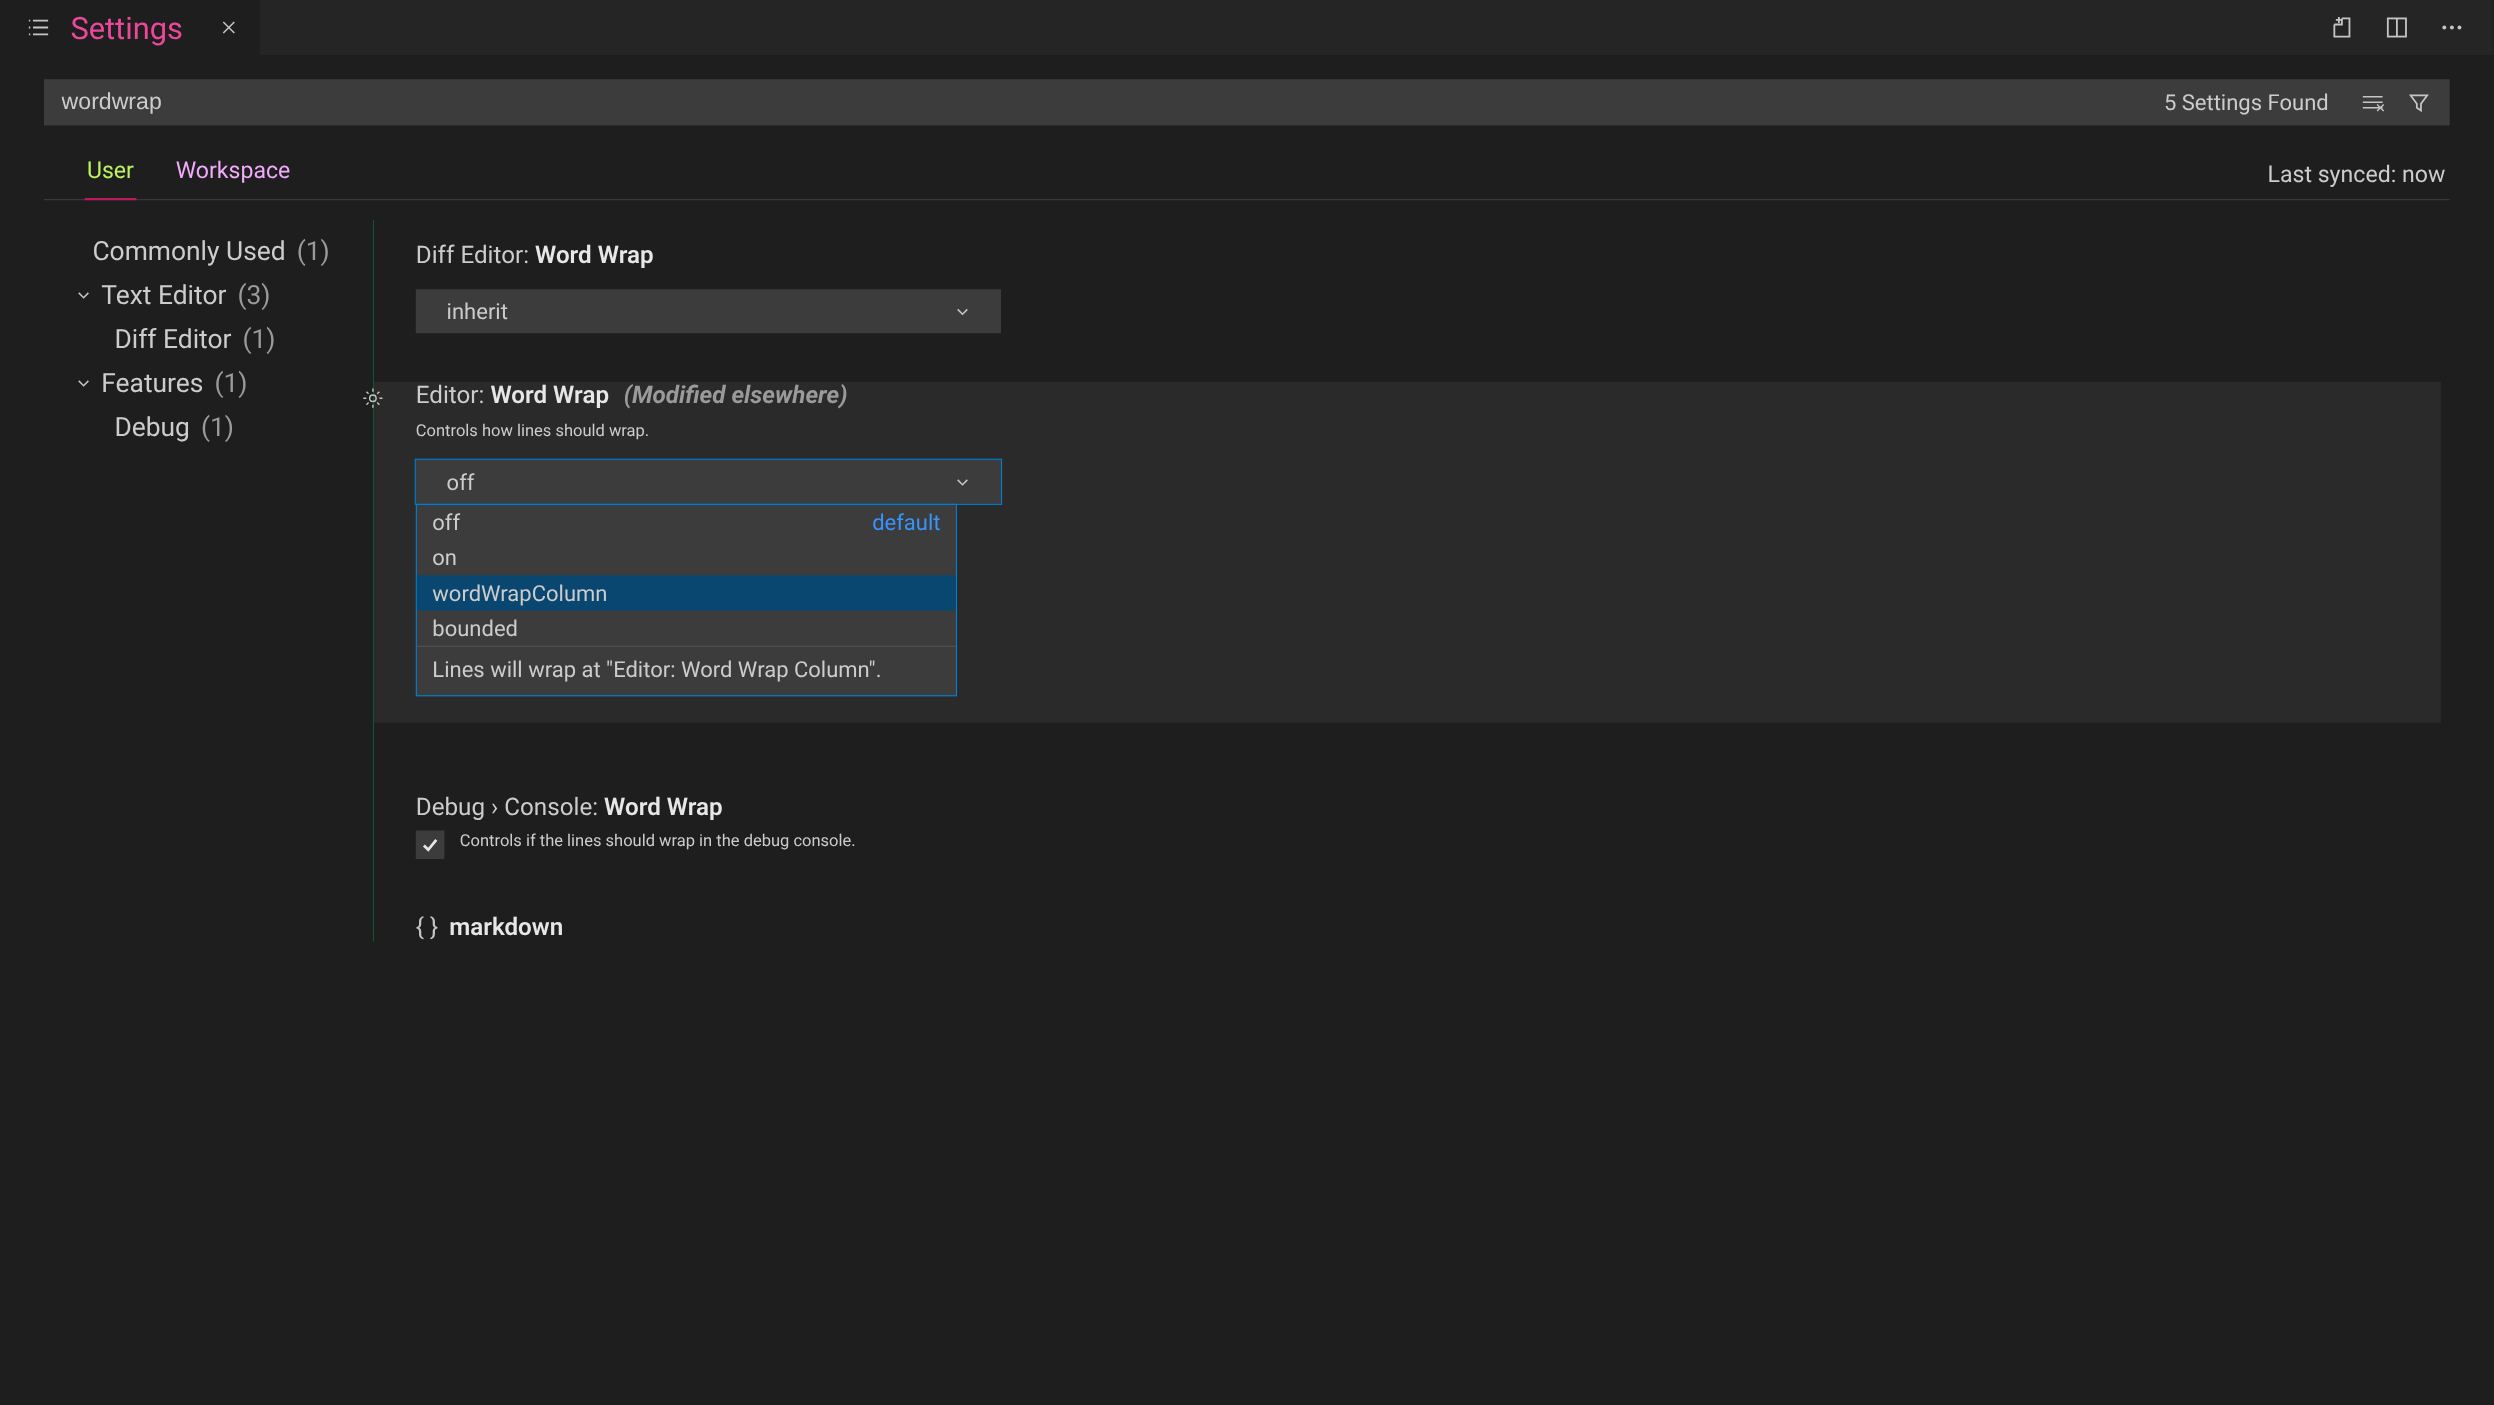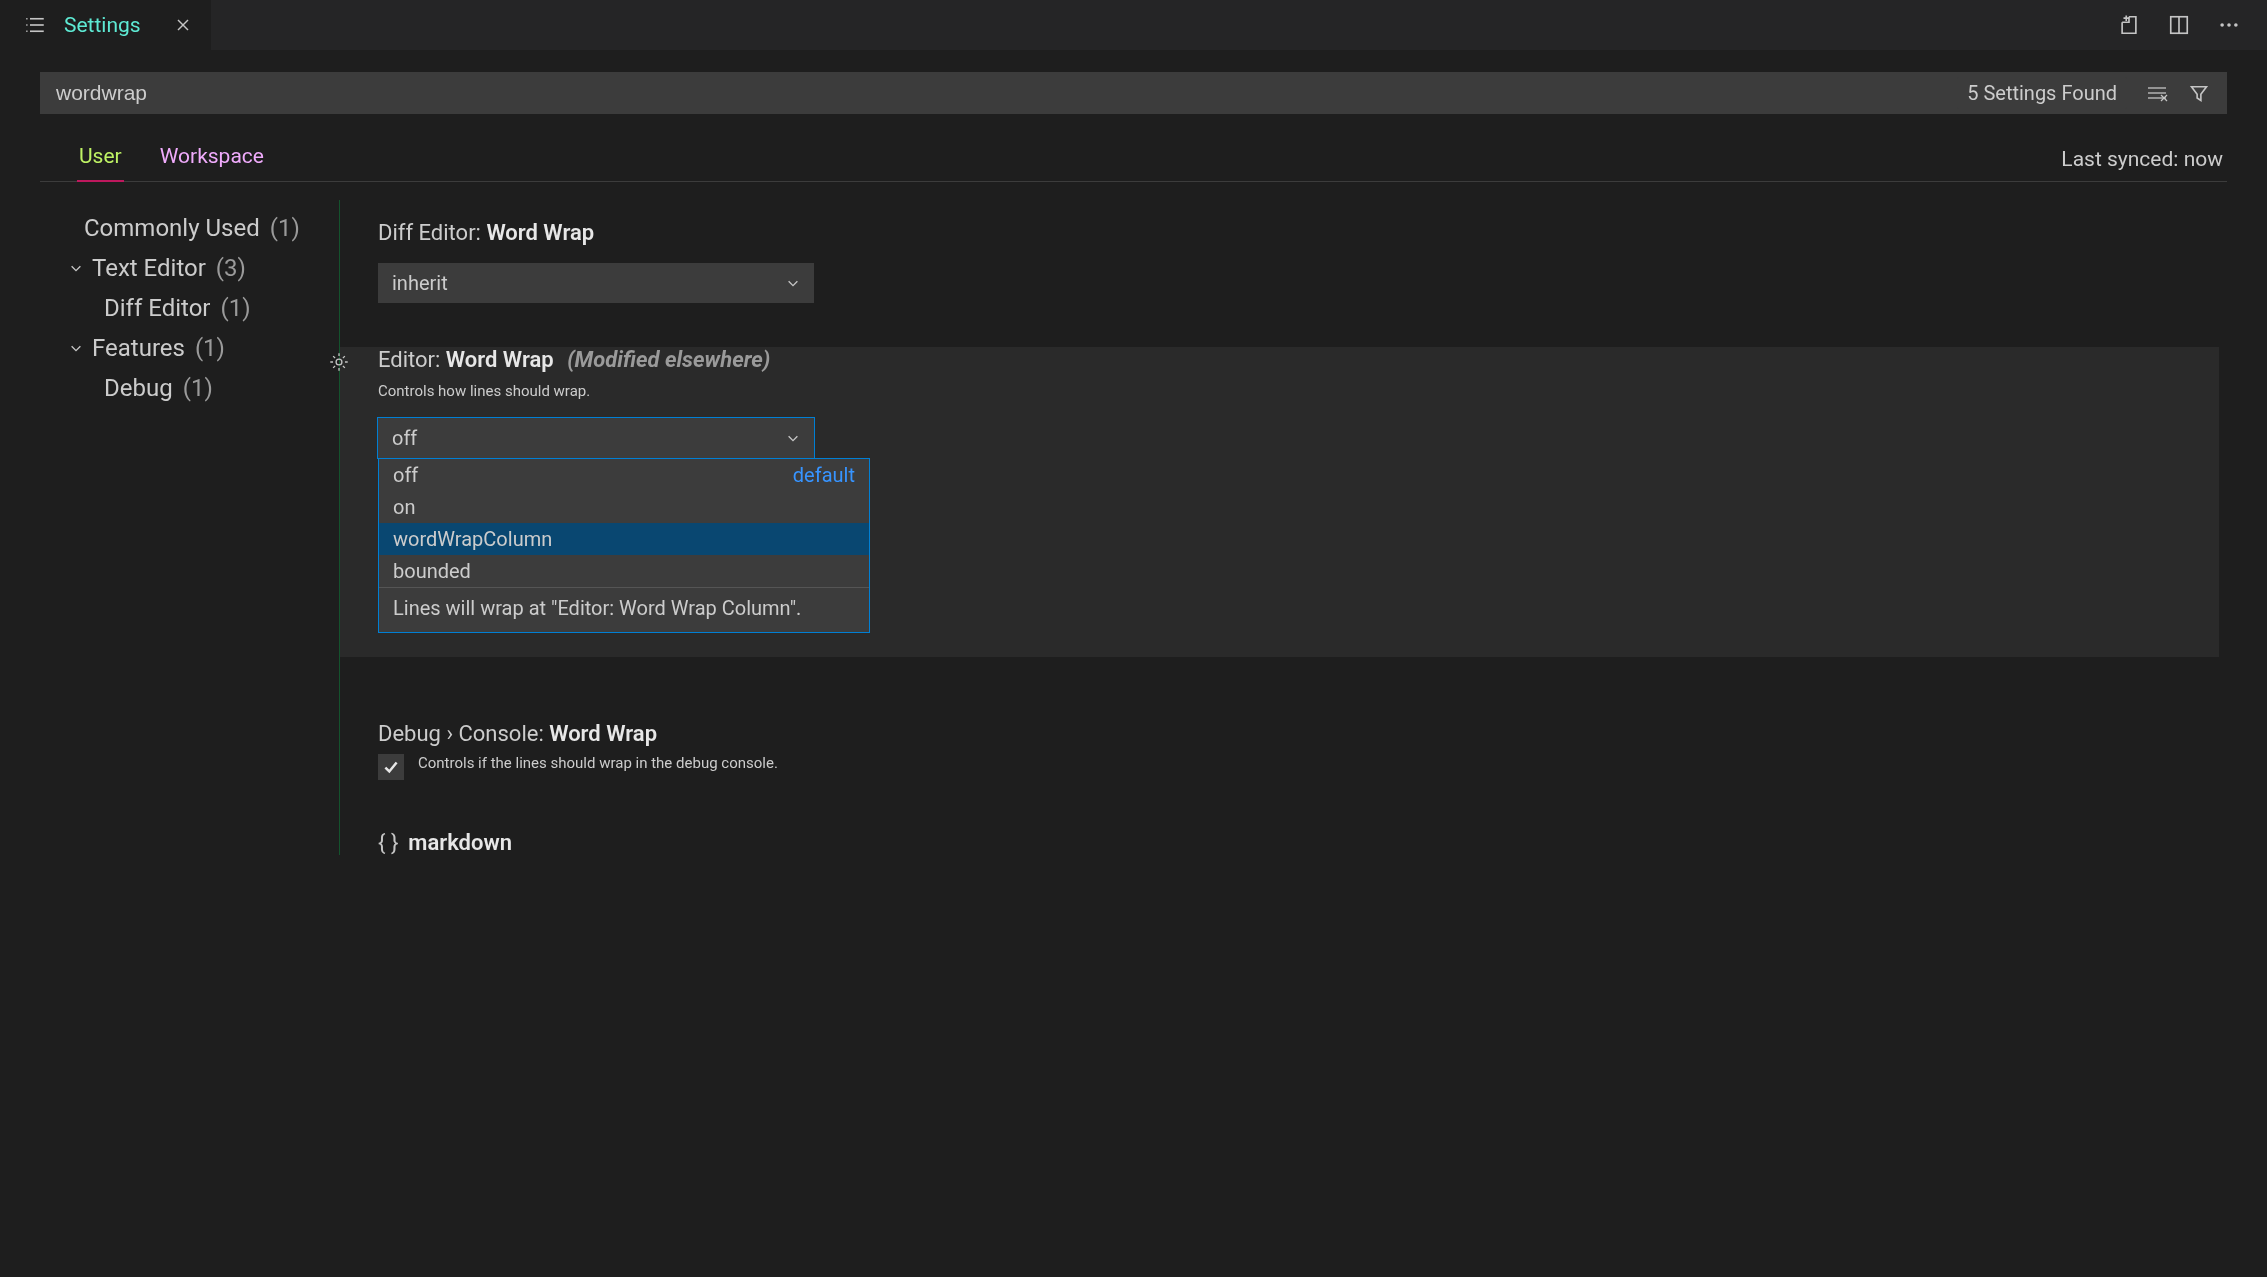--- a/index.html
+++ b/index.html
@@ -24,21 +24,21 @@
   .tab-left { display: flex; align-items: stretch; }
   .tab {
     background: #1e1e1e;
     display: flex;
     align-items: center;
     padding: 0 18px 0 24px;
     gap: 18px;
     border-right: 1px solid #252526;
   }
   .tab .tab-icon { width: 22px; height: 22px; display:flex; align-items:center; justify-content:center; color:#c5c5c5; }
-  .tab .tab-label { color: #5eead4; font-size: 21px; }
+  .tab .tab-label { color: #ec4899; font-size: 28px; }
   .tab .tab-close { width: 20px; display:flex; align-items:center; justify-content:center; color:#c5c5c5; margin-left: 14px; }
   .tab-actions { display:flex; align-items:center; gap: 26px; padding-right: 26px; }
   .tab-actions .action-icon { width:24px; height:24px; display:flex; align-items:center; justify-content:center; color:#c5c5c5; }
 
   
   .content { padding: 22px 40px 0 40px; }
 
   
   .search-row {
     display: flex;
@@ -112,27 +112,27 @@
   }
 
   .setting-block { margin-top: 20px; margin-bottom: 44px; position: relative; }
   .setting-title { font-size: 22px; color:#cccccc; }
   .setting-title .bold { font-weight: 600; color:#e7e7e7; }
   .setting-title .hint { font-style: italic; color:#9a9a9a; margin-left: 8px; font-weight: 700; }
   .setting-desc { margin-top: 10px; color:#cccccc; font-size: 15px; }
 
   .select {
     margin-top: 18px;
-    width: 436px;
+    width: 532px;
     height: 40px;
     background: #3c3c3c;
     display:flex;
     align-items:center;
     justify-content:space-between;
-    padding: 0 14px;
+    padding: 0 28px;
     color:#cccccc;
     font-size: 20px;
   }
   .select.focused { outline: 1px solid #007fd4; }
   .select .chev-down { color:#c5c5c5; }
 
   
   .setting-row-highlight {
     position:absolute;
     left: -38px;

